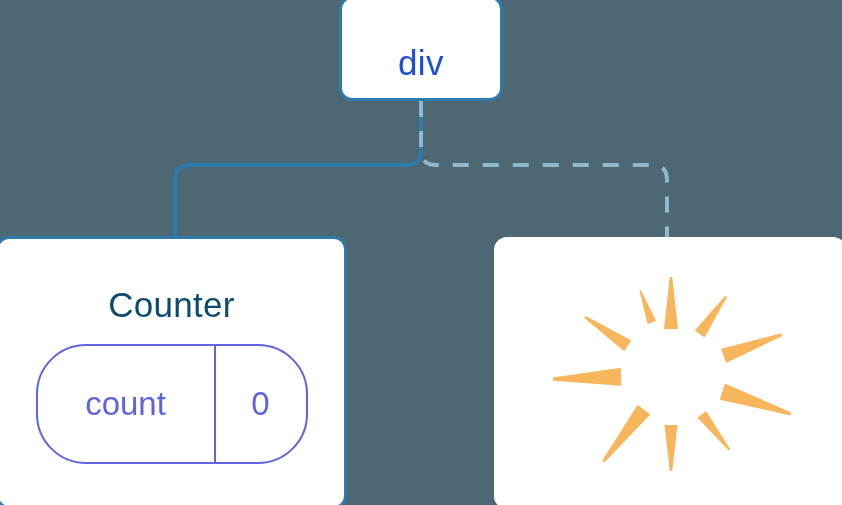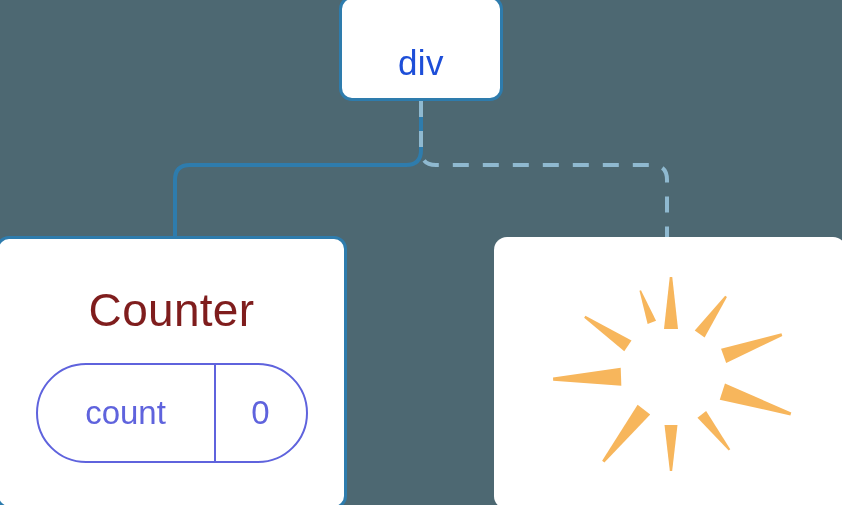--- a/index.html
+++ b/index.html
@@ -63,33 +63,33 @@
     left: -4px;
     top: 236px;
     width: 351px;
     height: 273px;
     display: flex;
     flex-direction: column;
     align-items: center;
     padding-top: 48px;
   }
   #node-counter .comp-title {
-    font-size: 46px;
-    color: #7f1d1d;
+    font-size: 35px;
+    color: #0c4a6e;
     letter-spacing: 0.3px;
     line-height: 1;
-    margin-bottom: 30px;
+    margin-bottom: 22px;
   }
 
   
   .state-pill {
     position: relative;
     display: flex;
     align-items: stretch;
-    height: 100px;
+    height: 120px;
     border: 2px solid #5f63dd;
     border-radius: 50px;
     box-sizing: border-box;
     overflow: hidden;
     background: #ffffff;
   }
   .state-pill .pill-key {
     width: 178px;
     display: flex;
     align-items: center;

